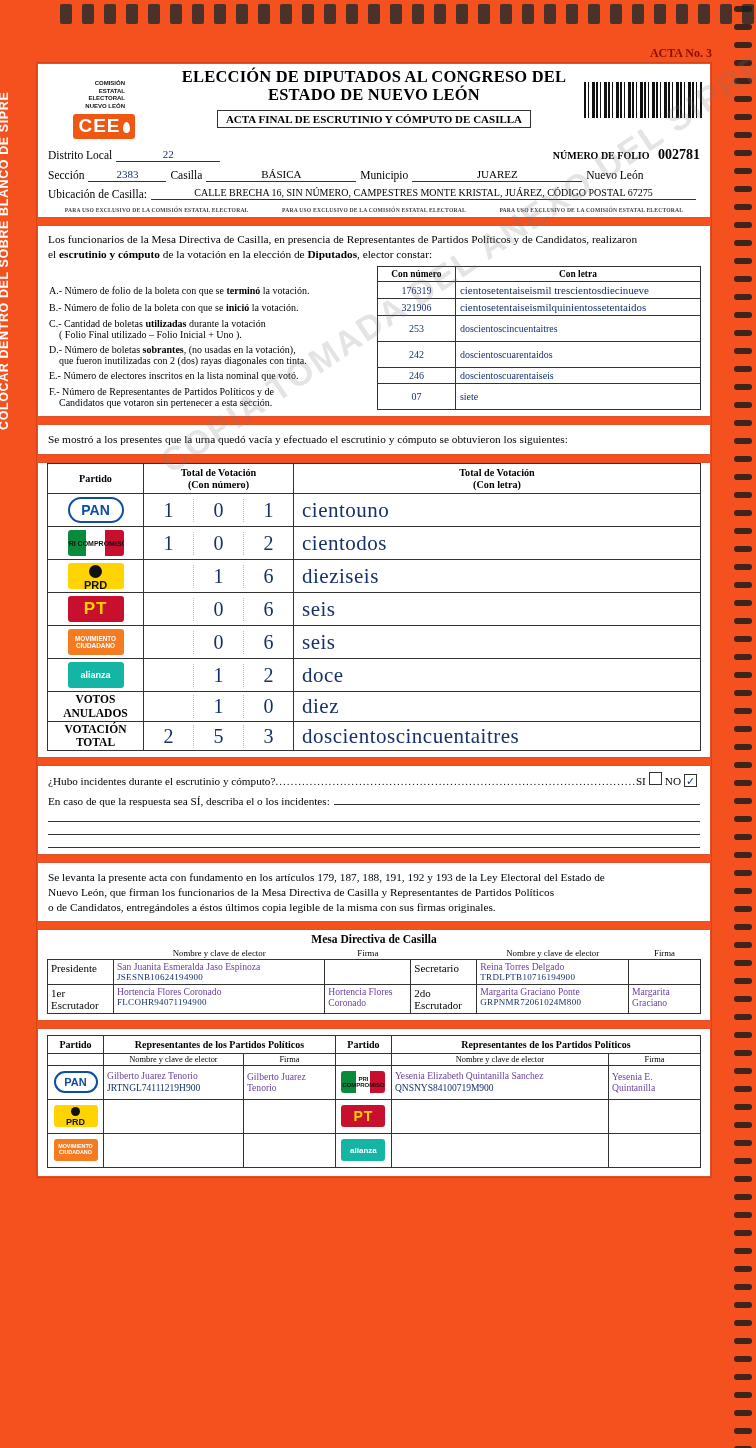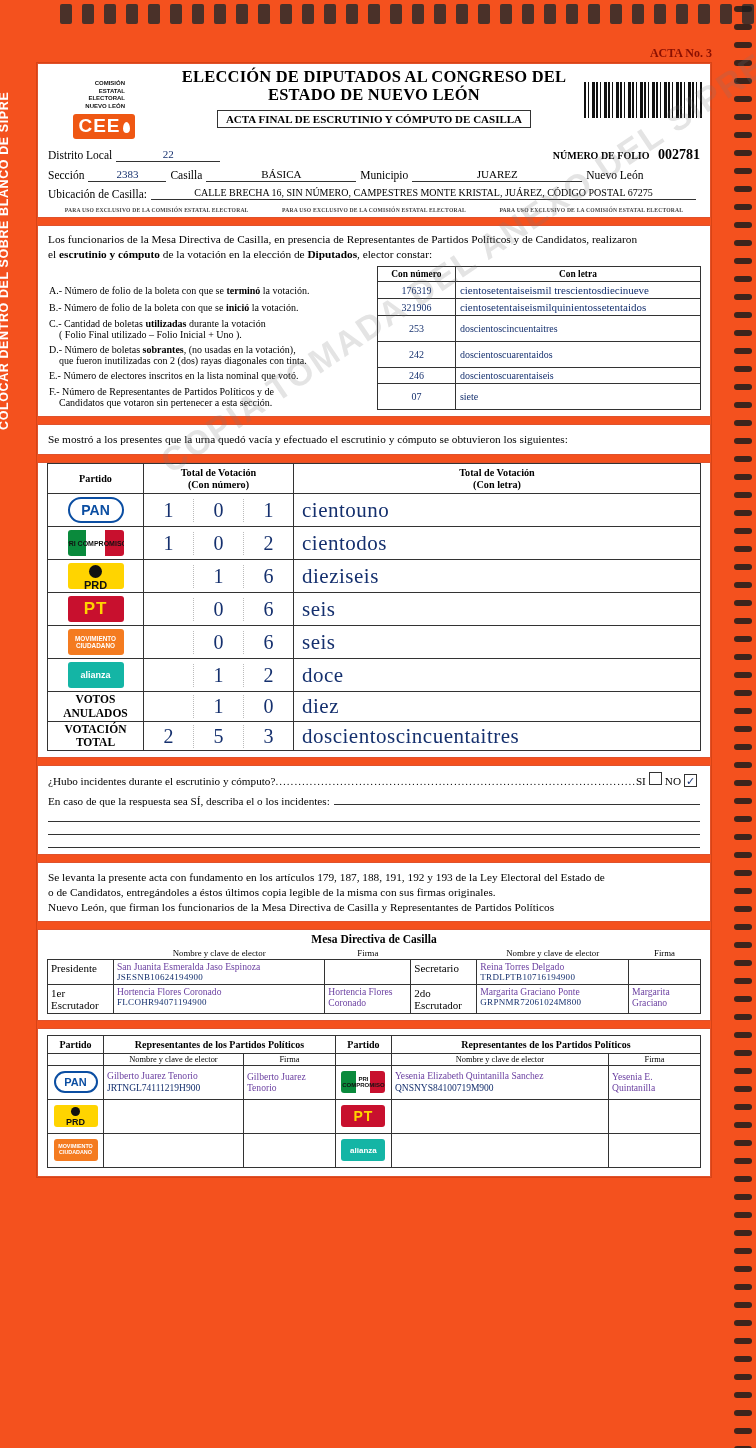--- a/index.html
+++ b/index.html
@@ -559,22 +559,22 @@
     <div class="ruleline"></div>
     <div class="ruleline"></div>
     <div class="ruleline" style="margin-bottom:6px;"></div>
   </div>
 
   <div class="gap"></div>
 
   <div class="block">
     <div class="para" style="padding:7px 10px;border-radius:10px;">
       <div>Se levanta la presente acta con fundamento en los artículos 179, 187, 188, 191, 192 y 193 de la Ley Electoral del Estado de</div>
+      <div>Nuevo León, que firman los funcionarios de la Mesa Directiva de Casilla y Representantes de  Partidos Políticos</div>
       <div>o de Candidatos, entregándoles a éstos últimos copia legible de la misma con sus firmas originales.</div>
-      <div>Nuevo León, que firman los funcionarios de la Mesa Directiva de Casilla y Representantes de  Partidos Políticos</div>
     </div>
   </div>
 
   <div class="gap"></div>
 
   <div class="block">
     <div class="mesa-title">Mesa Directiva de Casilla</div>
     <table class="mtab">
       <tbody>
           <tr>

